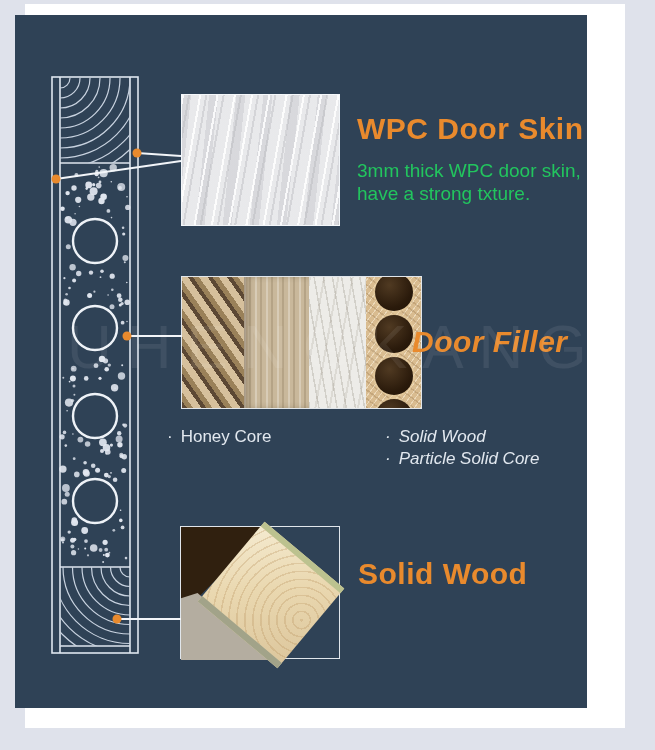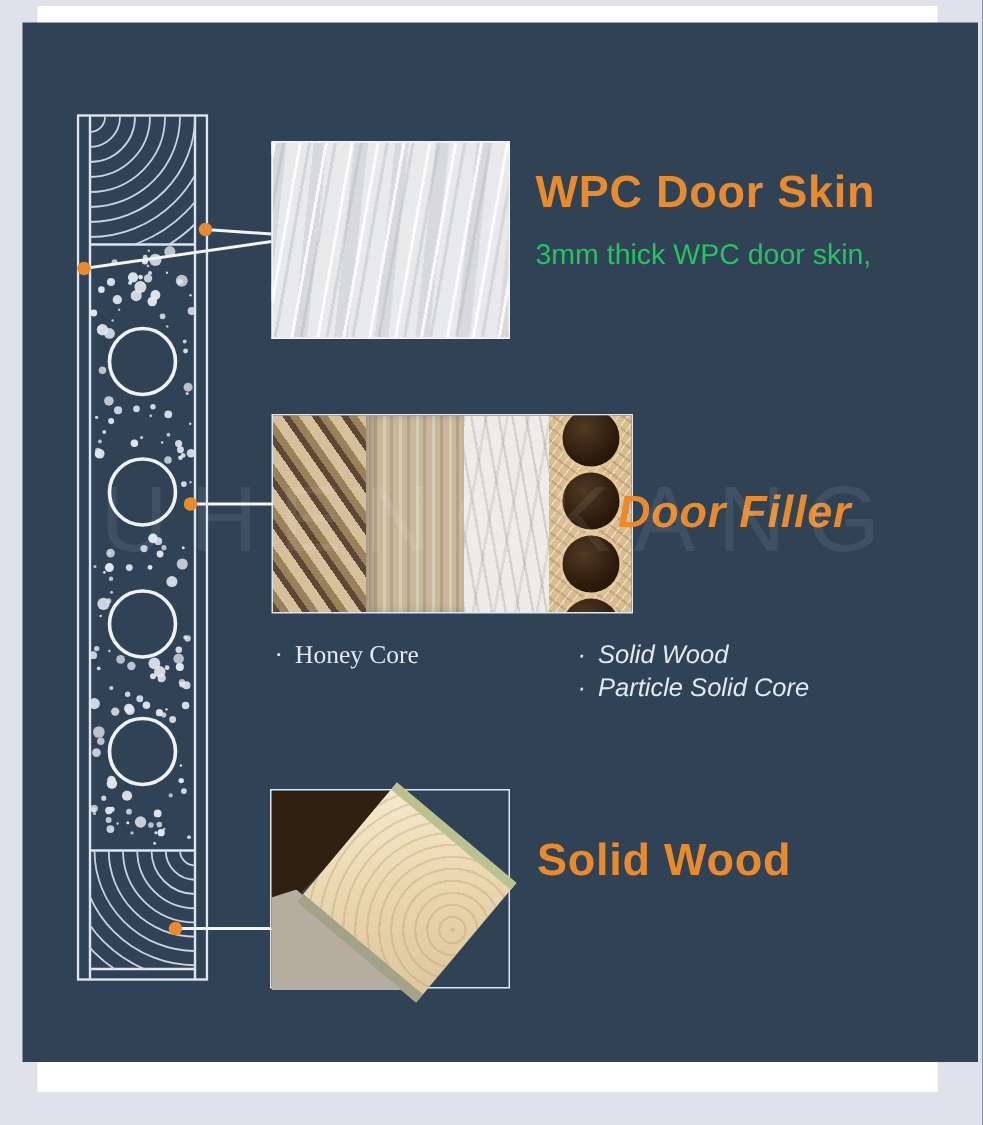--- a/index.html
+++ b/index.html
@@ -6,21 +6,21 @@
   body{
     width:655px;height:750px;position:relative;overflow:hidden;
     background:#DFE2EB;
     font-family:"Liberation Sans",sans-serif;
   }
   .frame{
     position:absolute;left:25px;top:4px;width:600px;height:724px;
     background:#FFFFFF;
   }
   .panel{
-    position:absolute;left:15px;top:15px;width:637px;height:693px;
+    position:absolute;left:15px;top:15px;width:572px;height:693px;
     background:#2F4256;overflow:hidden;
   }
 
   
   #door-svg{position:absolute;left:36px;top:61px;z-index:1;}
 
   
   #connector-svg{position:absolute;left:0;top:0;z-index:5;}
 
   
@@ -98,21 +98,21 @@
   #title-skin{left:342px;top:98px;}
   #desc-skin{
     position:absolute;left:342px;top:144px;color:#22c55e;font-size:19px;
     line-height:23px;z-index:20;white-space:nowrap;
   }
   #title-filler{left:397px;top:311px;font-style:italic;}
   .bullets{
     position:absolute;top:411px;color:#E2E8EF;font-size:17px;line-height:21.5px;
     z-index:20;white-space:nowrap;
   }
-  #bullets-left{left:168px;font-family:Liberation Serif, serif;}
+  #bullets-left{left:152px;}
   #bullets-right{left:370px;font-style:italic;}
   .b-dot{margin-right:8px;}
   #title-skeleton{left:343px;top:543px;}
 
   
   .watermark{
     position:absolute;left:36px;top:296px;z-index:30;pointer-events:none;
     font-size:62px;font-weight:400;letter-spacing:15px;
     color:rgba(255,255,255,0.08);white-space:nowrap;padding-left:16px;
   }
@@ -339,20 +339,21 @@
       <circle cx="41" cy="164" r="4.5"></circle>
       <circle cx="112" cy="321" r="4.5"></circle>
       <circle cx="102" cy="604" r="4.5"></circle>
     </g>
   </svg>
 
   <div id="photo-skin" class="photo"></div>
   <div id="title-skin" class="title">WPC Door Skin</div>
   <div id="desc-skin">
     <div>3mm thick WPC door skin,</div>
+    <div>have a strong txture.</div>
   </div>
 
   <div id="photo-filler" class="photo">
     <div class="strip strip-honeycomb"></div>
     <div class="strip strip-wood"></div>
     <div class="strip strip-fireproof"></div>
     <div class="strip strip-particle">
       <div class="hole" style="top:-4px"></div>
       <div class="hole" style="top:38px"></div>
       <div class="hole" style="top:80px"></div>

